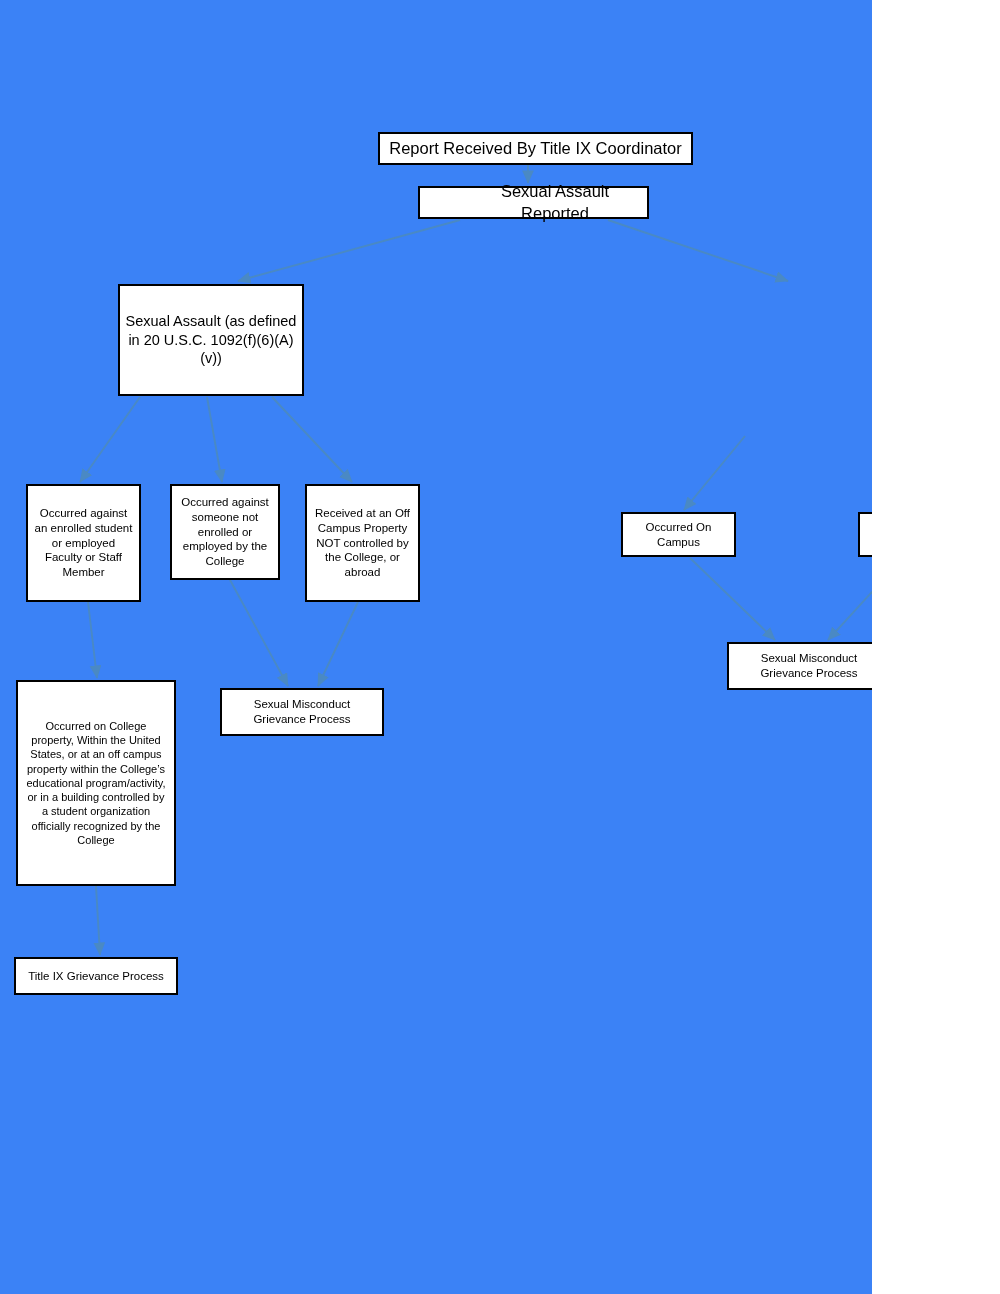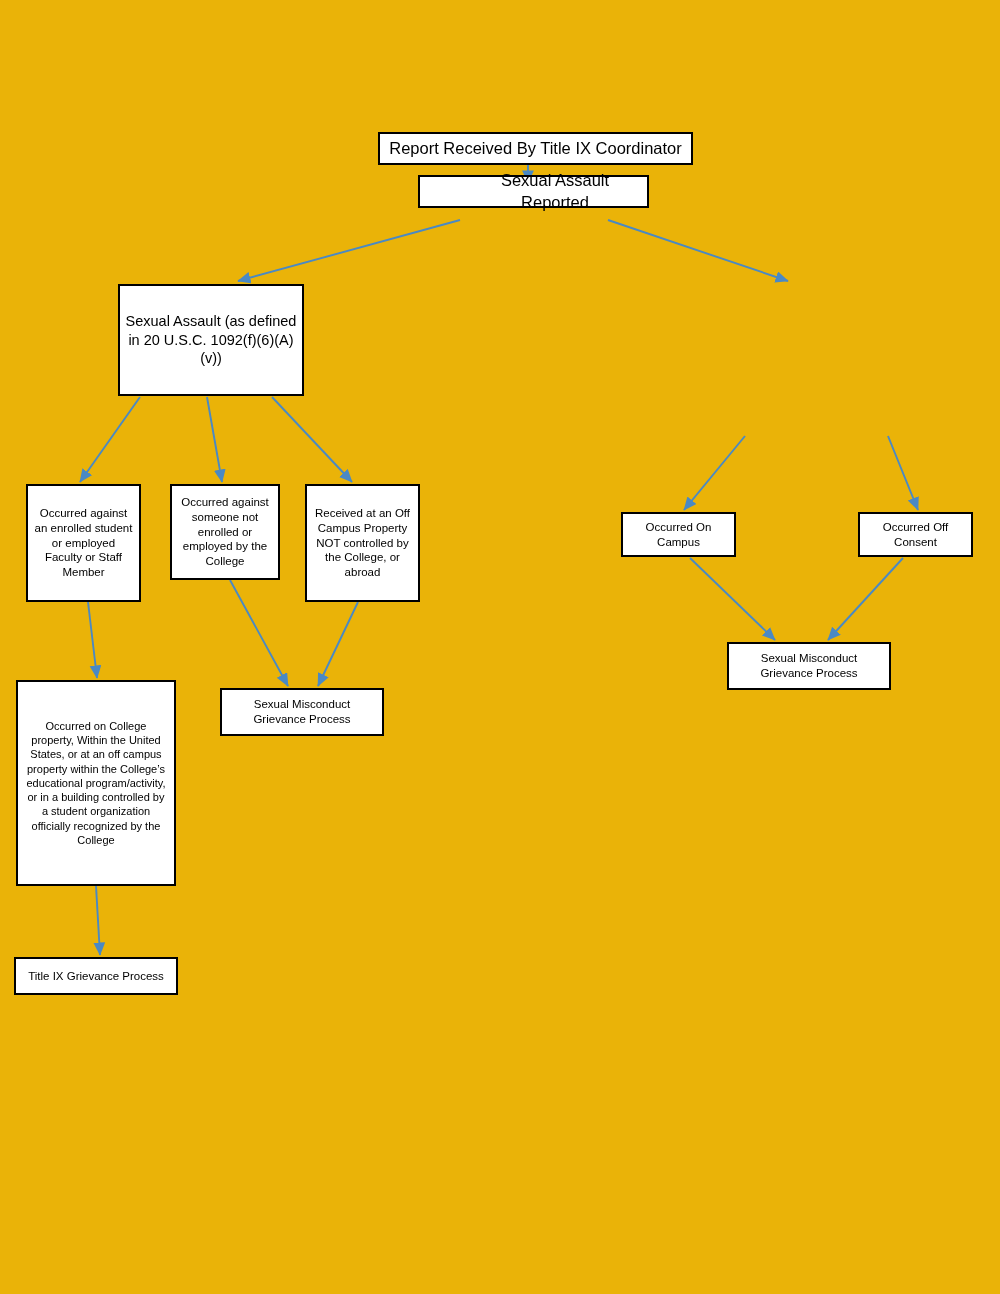--- a/index.html
+++ b/index.html
@@ -6,23 +6,23 @@
     margin: 0;
     padding: 0;
     background: #ffffff;
   }
   body {
     font-family: "Liberation Sans", sans-serif;
     color: #000000;
   }
   #canvas {
     position: relative;
-    width: 1000px;
+    width: 872px;
     height: 1294px;
-    background: #eab308;
+    background: #3b82f6;
     overflow: hidden;
   }
   #edges {
     position: absolute;
     left: 0;
     top: 0;
     width: 1000px;
     height: 1294px;
     pointer-events: none;
   }
@@ -89,21 +89,21 @@
       <line x1="690" y1="558" x2="775" y2="640"></line>
 
       <line x1="903" y1="558" x2="828" y2="640"></line>
     </g>
   </svg>
 
   <div class="node f-lg" style="left:378px; top:132px; width:315px; height:33px;">
     <span>Report Received By Title IX Coordinator</span>
   </div>
 
-  <div class="node f-lg" style="left:418px; top:175px; width:231px; height:33px;padding-left:48px;">
+  <div class="node f-lg" style="left:418px; top:186px; width:231px; height:33px;padding-left:48px;">
     <span>Sexual Assault Reported</span>
   </div>
 
   <div class="node f-md" style="left:118px; top:284px; width:186px; height:112px;">
     <span>Sexual Assault (as defined in 20 U.S.C. 1092(f)(6)(A)(v))</span>
   </div>
 
 
   <div class="node f-sm" style="left:26px; top:484px; width:115px; height:118px;">
     <span>Occurred against an enrolled student or employed Faculty or Staff Member</span>

